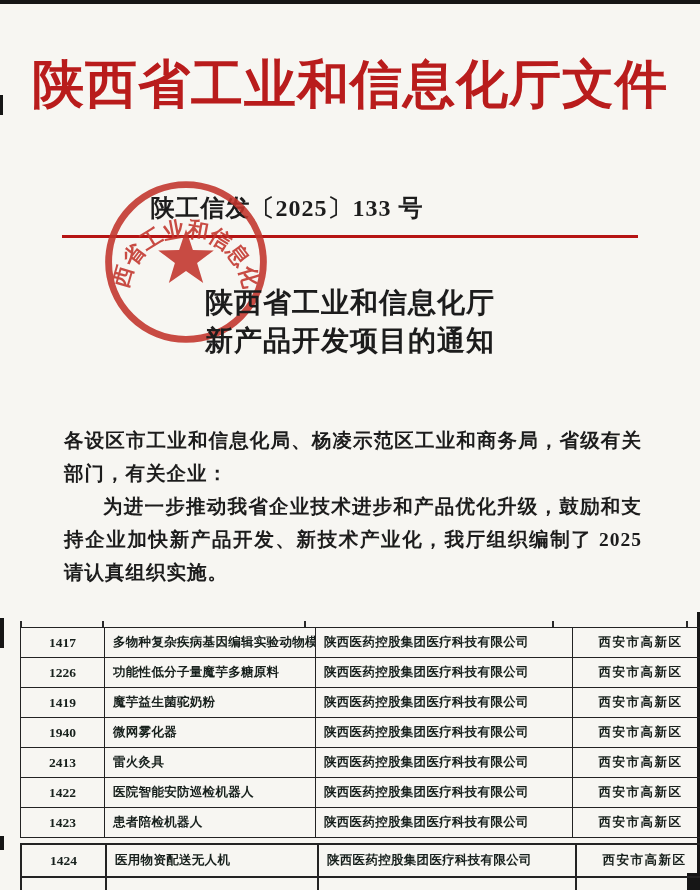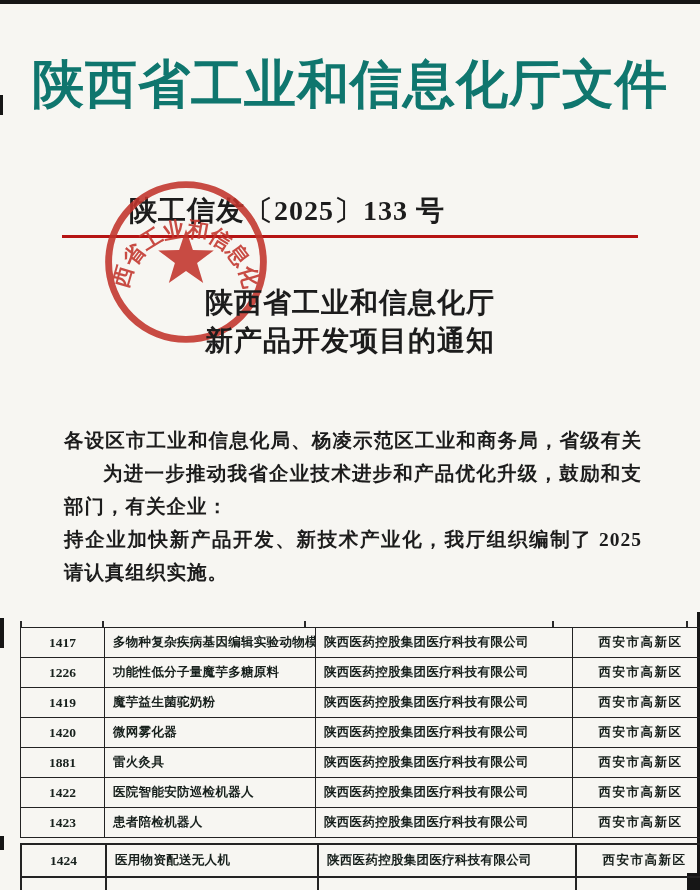--- a/index.html
+++ b/index.html
@@ -9,23 +9,23 @@
   
   .edge{position:absolute;background:#161616;}
   .edge-top{left:0;top:0;width:700px;height:4px;}
   .edge-left1{left:0;top:95px;width:3px;height:20px;}
   .edge-left2{left:0;top:618px;width:4px;height:30px;}
   .edge-left3{left:0;top:836px;width:4px;height:14px;}
   .edge-right{right:0;top:612px;width:3px;height:278px;}
   .edge-br{right:0;bottom:0;width:13px;height:17px;}
 
   .masthead{position:absolute;left:0;top:50px;width:700px;text-align:center;
-            font-size:52px;font-weight:700;color:#0f766e;letter-spacing:1px;white-space:nowrap;}
+            font-size:52px;font-weight:700;color:#b91c1c;letter-spacing:1px;white-space:nowrap;}
   .docnum{position:absolute;left:0;top:192px;width:574px;text-align:center;
-          font-size:28px;font-weight:700;letter-spacing:1px;}
+          font-size:24px;font-weight:700;letter-spacing:1px;}
   .redrule{position:absolute;left:62px;top:235px;width:576px;height:3px;background:#b61414;}
 
   .seal{position:absolute;left:100px;top:176px;width:172px;height:172px;
         filter:blur(0.5px);opacity:0.88;}
 
   .notice-title{position:absolute;left:0;top:284px;width:700px;text-align:center;
                 font-size:28px;font-weight:700;line-height:38px;letter-spacing:1px;}
 
   .bodytext{position:absolute;left:64px;top:424px;width:578px;
             font-size:19.5px;font-weight:600;line-height:33px;letter-spacing:1px;}
@@ -77,22 +77,22 @@
     </text>
   </svg>
 
   <div class="notice-title">
     <div>陕西省工业和信息化厅</div>
     <div>新产品开发项目的通知</div>
   </div>
 
   <div class="bodytext">
     <div class="bodyline full">各设区市工业和信息化局、杨凌示范区工业和商务局，省级有关</div>
+    <div class="bodyline">部门，有关企业：</div>
     <div class="bodyline full indent">为进一步推动我省企业技术进步和产品优化升级，鼓励和支</div>
-    <div class="bodyline">部门，有关企业：</div>
     <div class="bodyline full">持企业加快新产品开发、新技术产业化，我厅组织编制了 2025</div>
     <div class="bodyline">请认真组织实施。</div>
   </div>
 
   <div class="tablewrap">
     <div class="stubs">
       <div class="stub" style="left:0;"></div>
       <div class="stub" style="left:82px;"></div>
       <div class="stub" style="left:284px;"></div>
       <div class="stub" style="left:532px;"></div>
@@ -113,27 +113,27 @@
           <td class="c-comp">陕西医药控股集团医疗科技有限公司</td>
           <td class="c-dist">西安市高新区</td>
         </tr>
         <tr>
           <td class="c-id">1419</td>
           <td class="c-prod">魔芋益生菌驼奶粉</td>
           <td class="c-comp">陕西医药控股集团医疗科技有限公司</td>
           <td class="c-dist">西安市高新区</td>
         </tr>
         <tr>
-          <td class="c-id">1420</td>
+          <td class="c-id">1940</td>
           <td class="c-prod">微网雾化器</td>
           <td class="c-comp">陕西医药控股集团医疗科技有限公司</td>
           <td class="c-dist">西安市高新区</td>
         </tr>
         <tr>
-          <td class="c-id">1881</td>
+          <td class="c-id">2413</td>
           <td class="c-prod">雷火灸具</td>
           <td class="c-comp">陕西医药控股集团医疗科技有限公司</td>
           <td class="c-dist">西安市高新区</td>
         </tr>
         <tr>
           <td class="c-id">1422</td>
           <td class="c-prod">医院智能安防巡检机器人</td>
           <td class="c-comp">陕西医药控股集团医疗科技有限公司</td>
           <td class="c-dist">西安市高新区</td>
         </tr>

